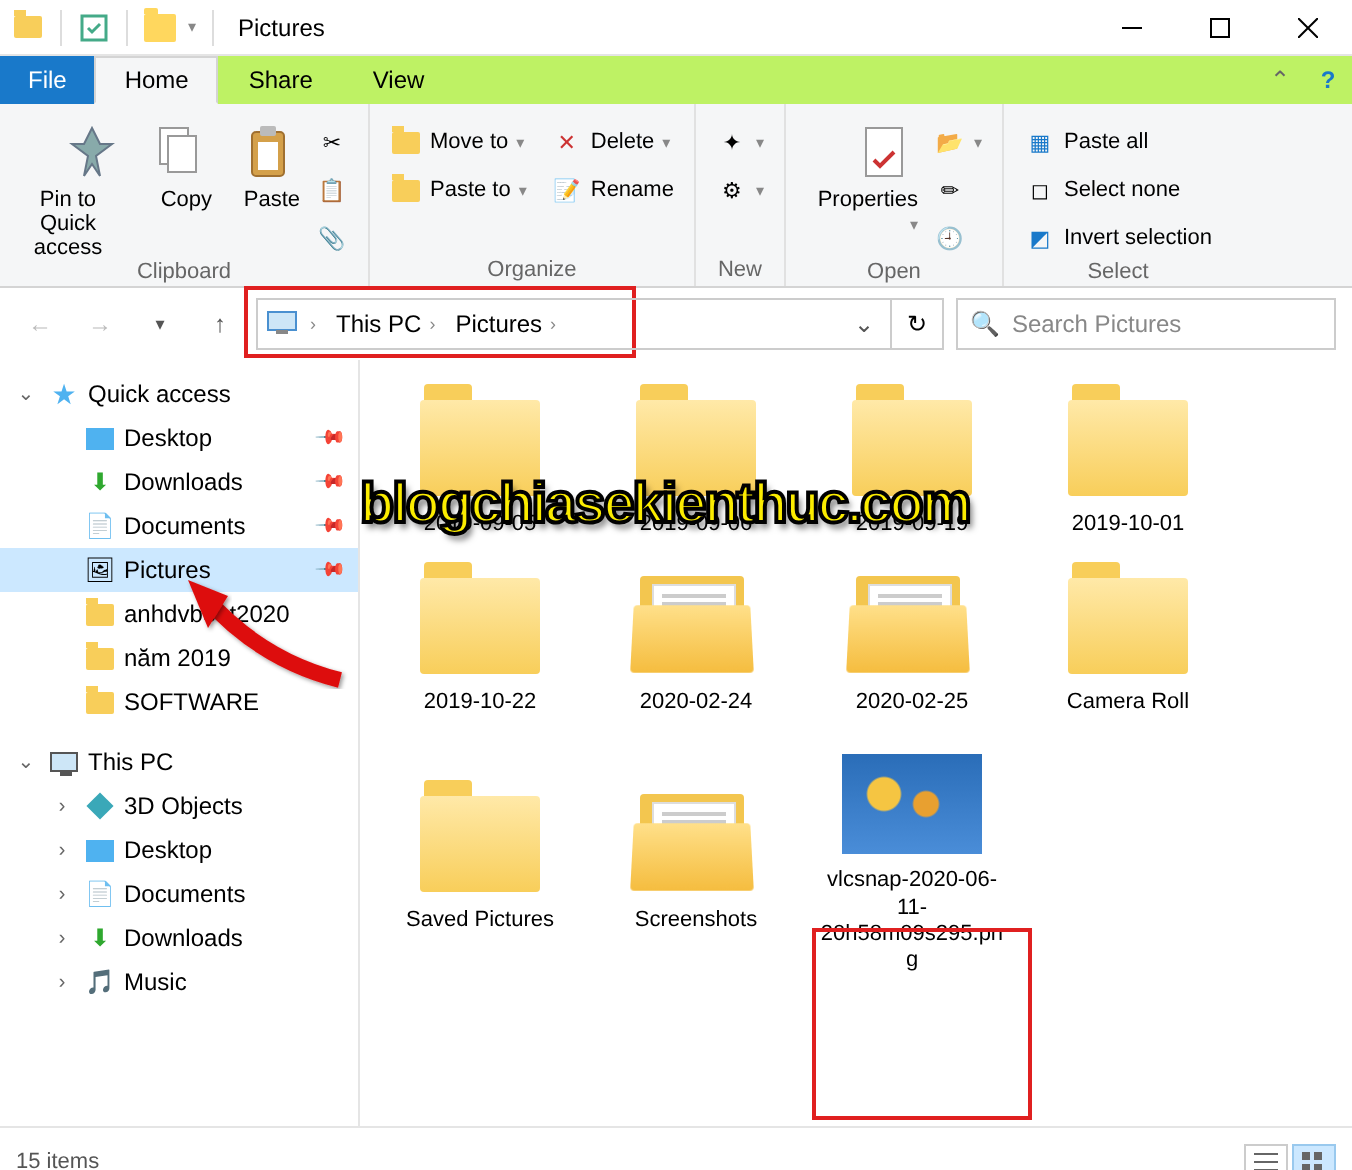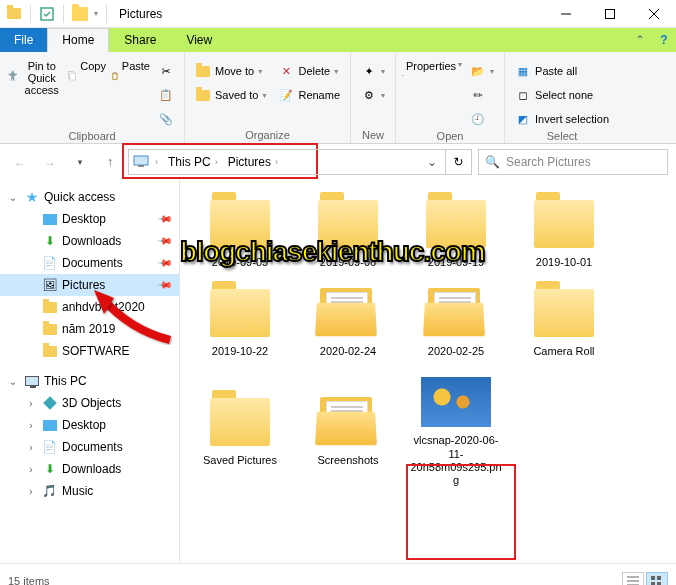--- a/index.html
+++ b/index.html
@@ -23,21 +23,21 @@
 .tab { padding: 4px 14px; font-size: 12px; border: 1px solid transparent; display:flex; align-items:center; }
 .tab.active { border: 1px solid #d4d4d4; border-bottom: 1px solid #f5f6f7; background: #f5f6f7; }
 .tabs .spacer { flex: 1; }
 .tabs .mini { width: 24px; display:flex; align-items:center; justify-content:center; color:#666; }
 
 
 .ribbon { height: 92px; background: #f5f6f7; border-bottom: 1px solid #d4d4d4; display: flex; }
 .group { border-right: 1px solid #e1e1e1; display: flex; flex-direction: column; padding: 2px 6px 0 6px; }
 .group-body { flex: 1; display: flex; align-items: flex-start; gap: 4px; padding-top: 2px; }
 .group-label { text-align: center; font-size: 11px; color: #666; padding-bottom: 2px; }
-.bigbtn { display: flex; flex-direction: row; align-items: flex-start; width: 56px; text-align: center; gap: 2px; padding-top: 4px; }
+.bigbtn { display: flex; flex-direction: column; align-items: flex-end; width: 56px; text-align: center; gap: 2px; padding-top: 4px; }
 .bigbtn .ico { width: 32px; height: 32px; display:flex; align-items:center; justify-content:center; }
 .bigbtn .lbl { font-size: 11px; line-height: 1.1; }
 .col { display: flex; flex-direction: column; gap: 2px; }
 .smallbtn { display: flex; align-items: center; gap: 4px; font-size: 11px; height: 22px; padding: 0 4px; white-space: nowrap; }
 .smallbtn .si { width: 16px; height: 16px; display:flex; align-items:center; justify-content:center; }
 .dd { color:#888; font-size:8px; }
 
 
 .navbar { height: 36px; display: flex; align-items: center; padding: 4px 8px; gap: 6px; }
 .navbtn { width: 24px; height: 24px; display:flex; align-items:center; justify-content:center; color:#555; }
@@ -199,21 +199,21 @@
             <span class="si">
               <span class="i-yellow-folder"></span>
             </span>
             <span>Move to</span>
             <span class="dd">▾</span>
           </div>
         <div class="smallbtn">
             <span class="si">
               <span class="i-yellow-folder"></span>
             </span>
-            <span>Saved to</span>
+            <span>Paste to</span>
             <span class="dd">▾</span>
           </div>
       </div>
       <div class="col" style="padding-top:4px">
         <div class="smallbtn">
             <span class="si" style="color:#c33">✕</span>
             <span>Delete</span>
             <span class="dd">▾</span>
           </div>
         <div class="smallbtn">

